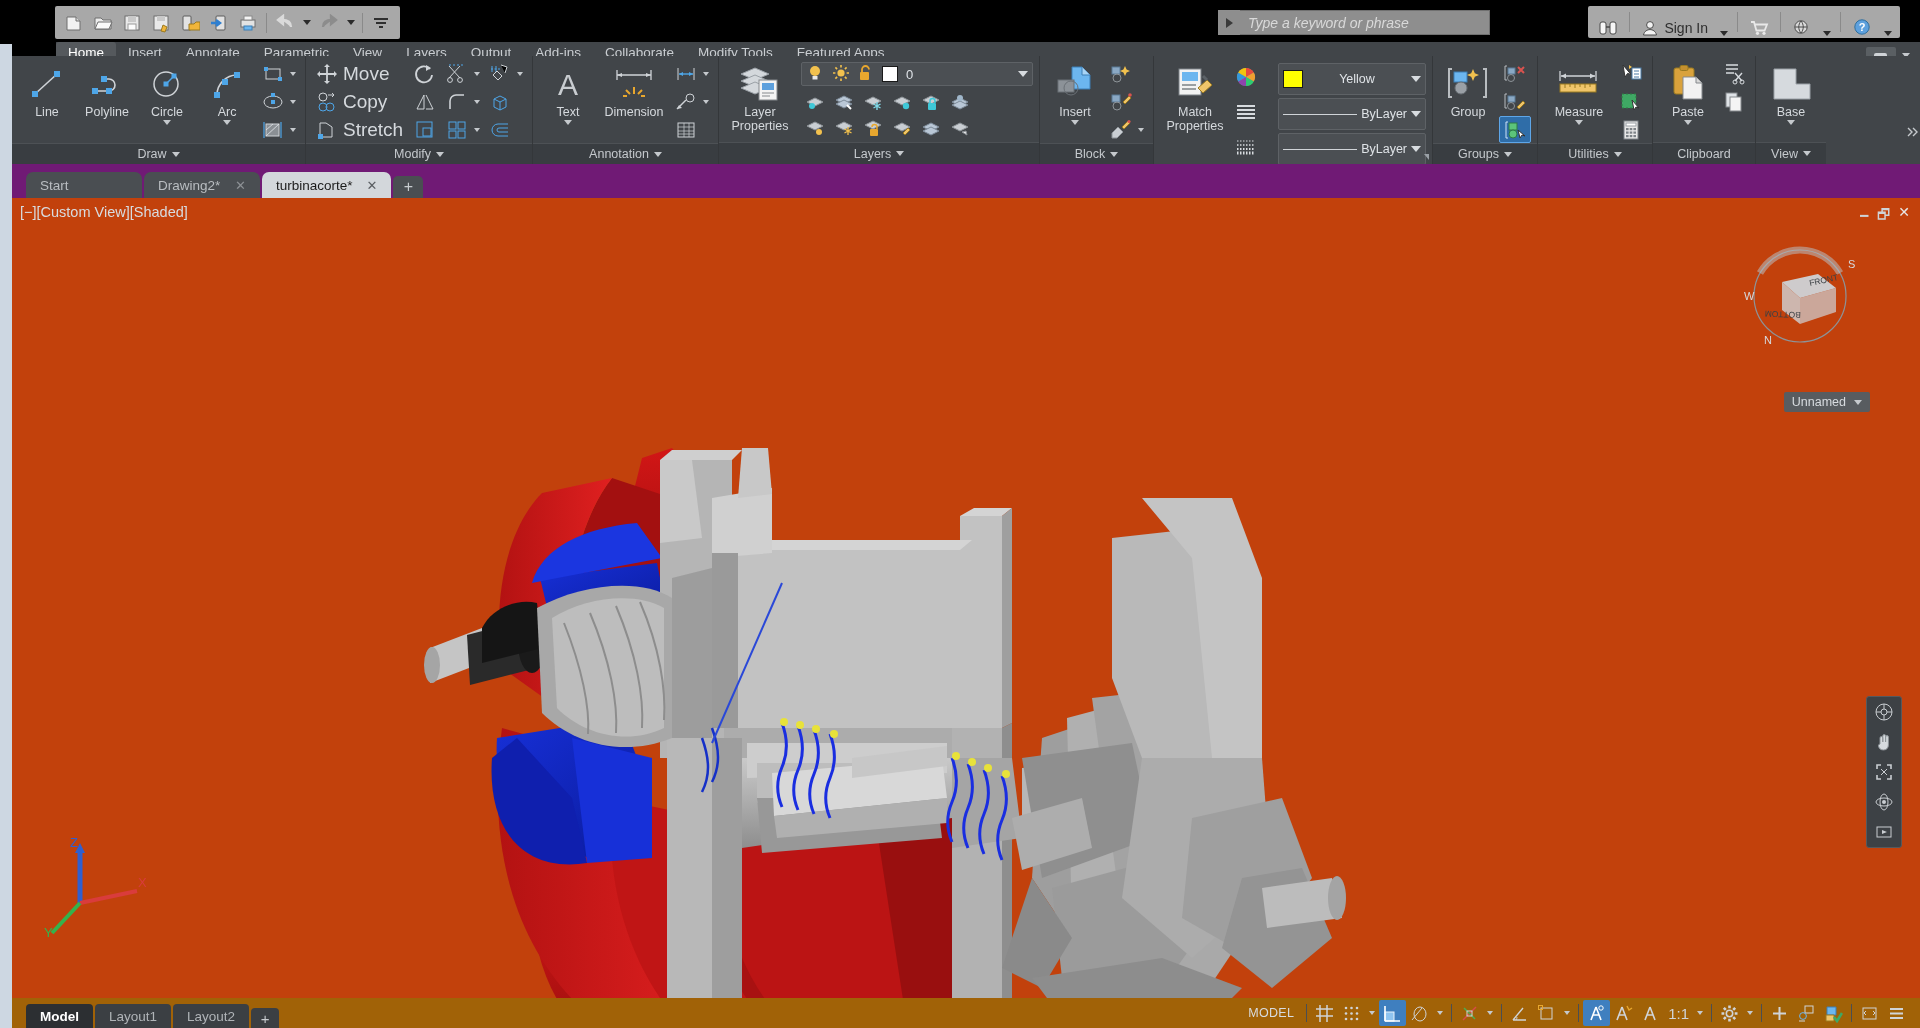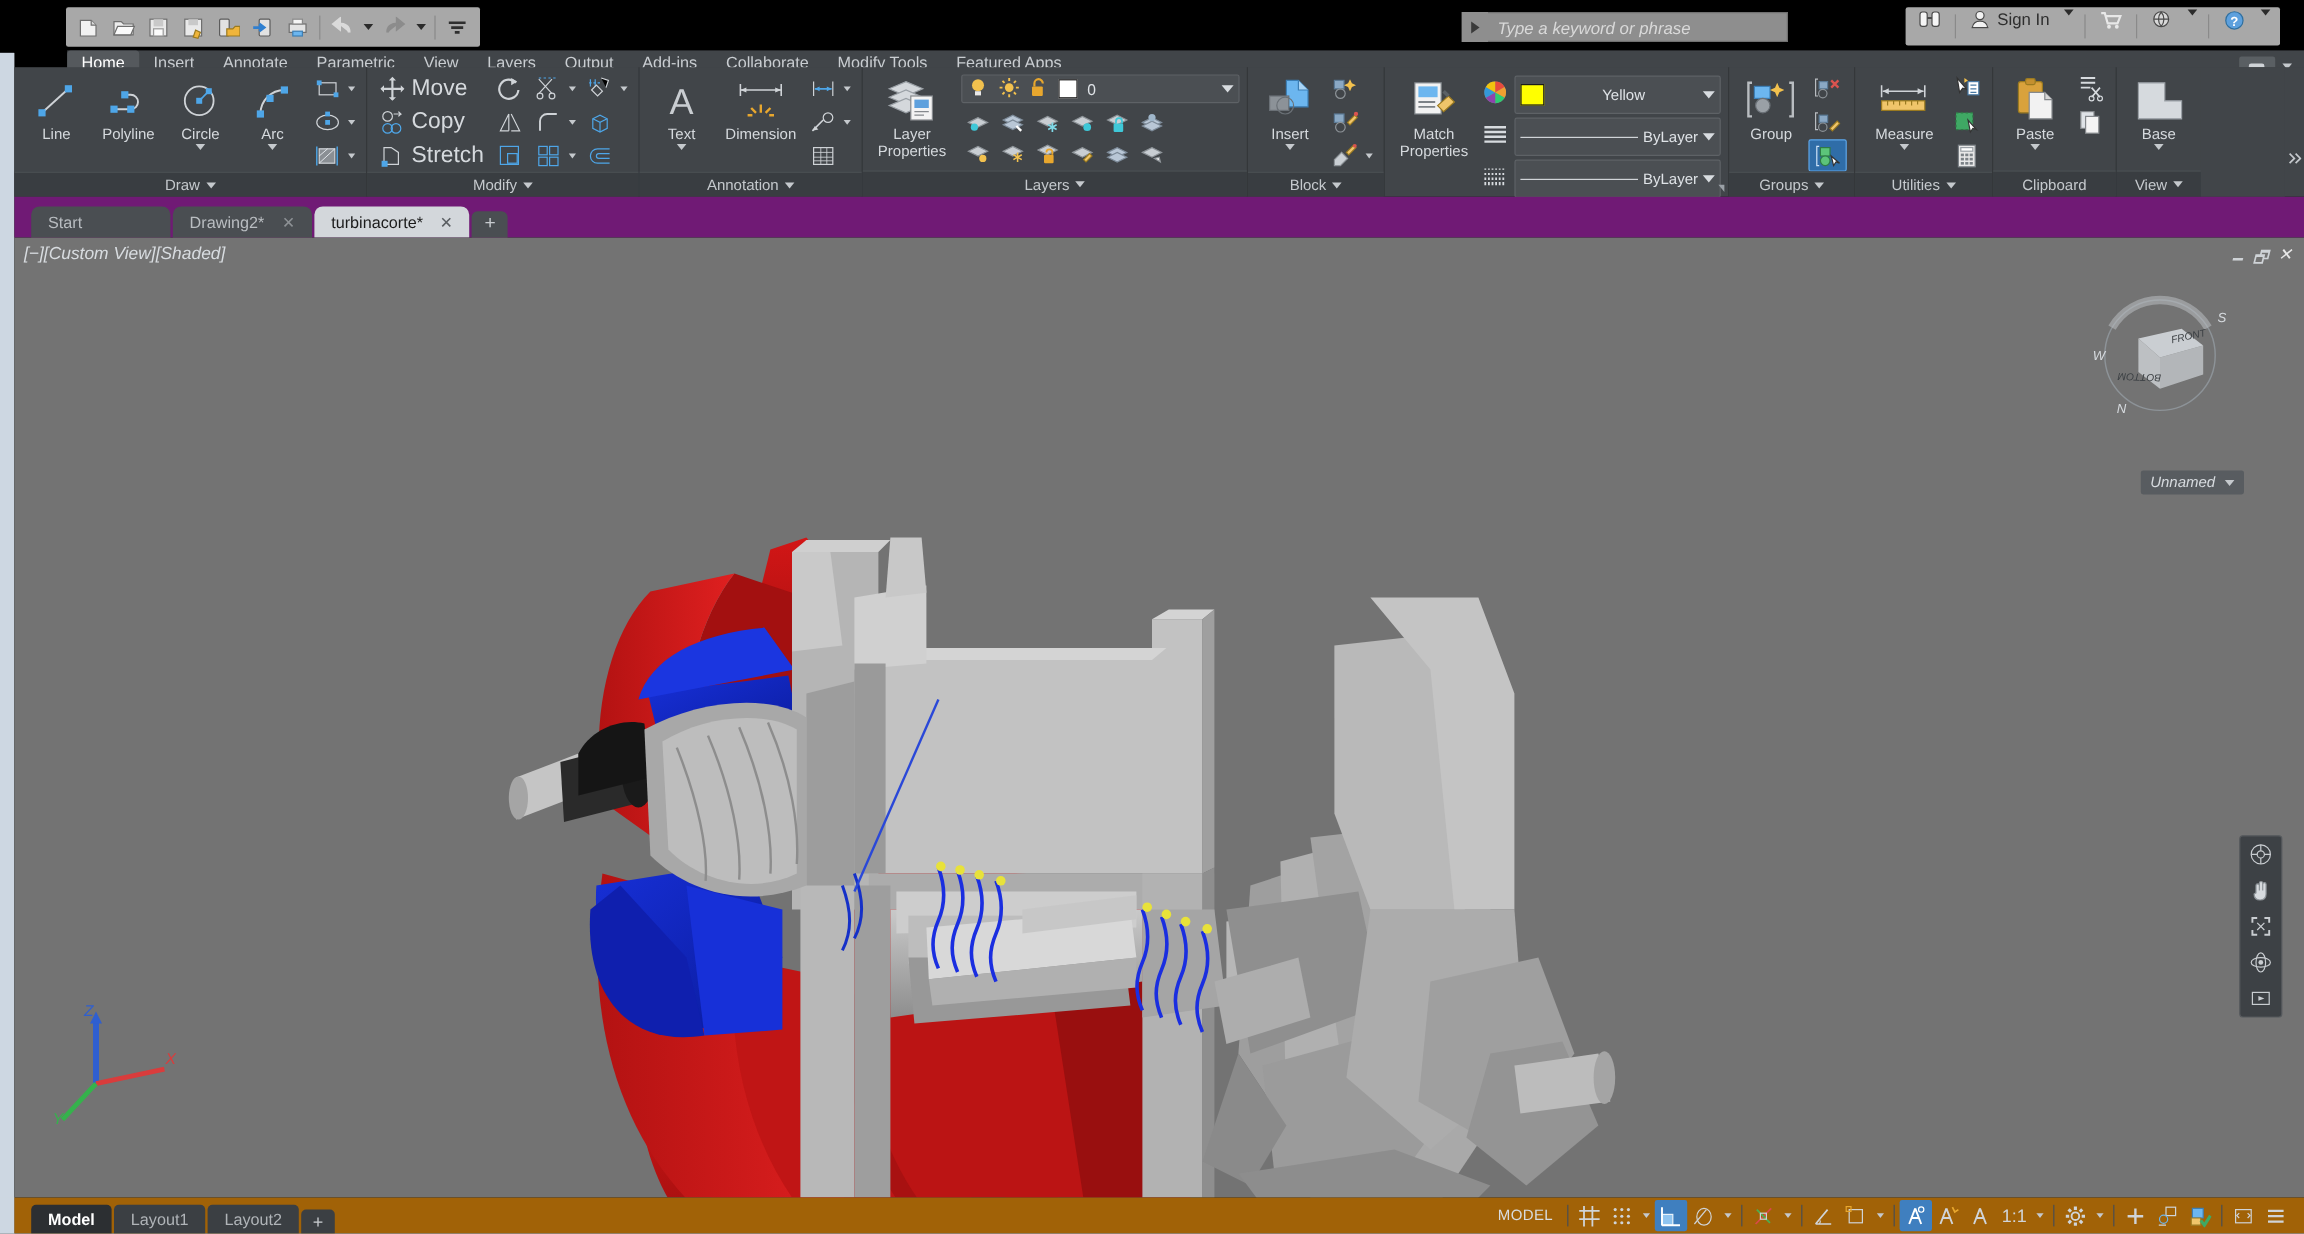--- a/index.html
+++ b/index.html
@@ -46,21 +46,21 @@
     color:#d8d8d8; font-style:italic; font-size:14px; padding:0 8px;
     font-family:"Liberation Sans", sans-serif;
   }
   .search-input::placeholder { color:#d9d9d9; font-style:italic; }
 
   .trayitems {
     position:absolute; right:20px; top:6px; height:32px;
     display:flex; align-items:center; gap:2px;
     background:#a8a8a8; padding:0 4px; border-radius:2px;
   }
-  .tray-btn { height:28px; display:flex; align-items:flex-start; gap:5px; padding:0 6px; color:#2e2e2e; font-size:14px; }
+  .tray-btn { height:28px; display:flex; align-items:flex-end; gap:5px; padding:0 6px; color:#2e2e2e; font-size:14px; }
   .tray-sep { width:1px;height:20px;background:#8a8a8a;margin:0 3px;}
 
   
   .ribbon-tabs {
     position:absolute; left:56px; top:42px; right:0; height:22px;
     background:#414549; display:flex; align-items:flex-end;
   }
   .rtab {
     font-size:13.5px; color:#c9cdd1; padding:3px 12px 4px; line-height:15px;
     white-space:nowrap;
@@ -103,23 +103,23 @@
 
   .layer-combo {
     width:232px; height:24px; background:#4b4f53; border:1px solid #5e6266;
     display:flex; align-items:center; gap:8px; padding:0 4px; border-radius:2px;
     color:#dfe3e7; font-size:13px;
   }
   .swatch { width:16px;height:16px;border:1px solid #1a1a1a; }
   .combo-caret { margin-left:auto; width:0;height:0;border-left:5px solid transparent;border-right:5px solid transparent;border-top:6px solid #d8dce0;}
 
   .prop-combo {
-    width:172px; height:22px; background:#4b4f53; border:1px solid #5e6266;
+    width:148px; height:22px; background:#4b4f53; border:1px solid #5e6266;
     display:flex; align-items:center; padding:15px 4px; border-radius:2px;
-    color:#dfe3e7; font-size:12.5px; gap:4px;
+    color:#dfe3e7; font-size:12.5px; gap:4px;margin-left:16px;
   }
   .prop-line { flex:1; height:1px; background:#d0d4d8; }
 
   .panel-expander { position:absolute; right:3px; bottom:4px; width:0;height:0;
      border-left:5px solid transparent; border-top:6px solid #9aa0a6; }
 
   
   .filetabs {
     position:absolute; left:12px; top:164px; right:0; height:34px;
     background:#701a75; display:flex; align-items:flex-end; padding-left:14px; gap:2px;
@@ -134,21 +134,21 @@
   .ftab .x { font-size:13px; color:#8d9195; margin-left:auto;}
   .ftab.active .x { color:#5a5e62; }
   .ftab-plus {
     width:30px;height:22px; background:#4a4e52; color:#c7cbcf; font-size:16px;
     display:flex;align-items:center;justify-content:center;border-radius:5px 5px 0 0;
   }
 
   
   .canvas {
     position:absolute; left:12px; top:198px; right:0; bottom:30px;
-    background:#737373; overflow:hidden;font-style:italic;
+    background:#c2410c; overflow:hidden;
   }
   .vplabel { position:absolute; left:8px; top:6px; color:#d8dce0; font-size:14.5px; }
   .vp-right { position:absolute; right:10px; top:6px; display:flex; gap:8px; color:#cfd3d7; font-size:12px;}
   .vp-right span { font-size:14px; }
 
   
   .viewcube { position:absolute; right:60px; top:42px; width:120px; height:120px; }
   .vc-unnamed {
     position:absolute; right:50px; top:194px; background:#585c60; color:#d7dbdf;
     font-size:12.5px; padding:3px 8px; border-radius:2px; display:flex; gap:8px; align-items:center;

